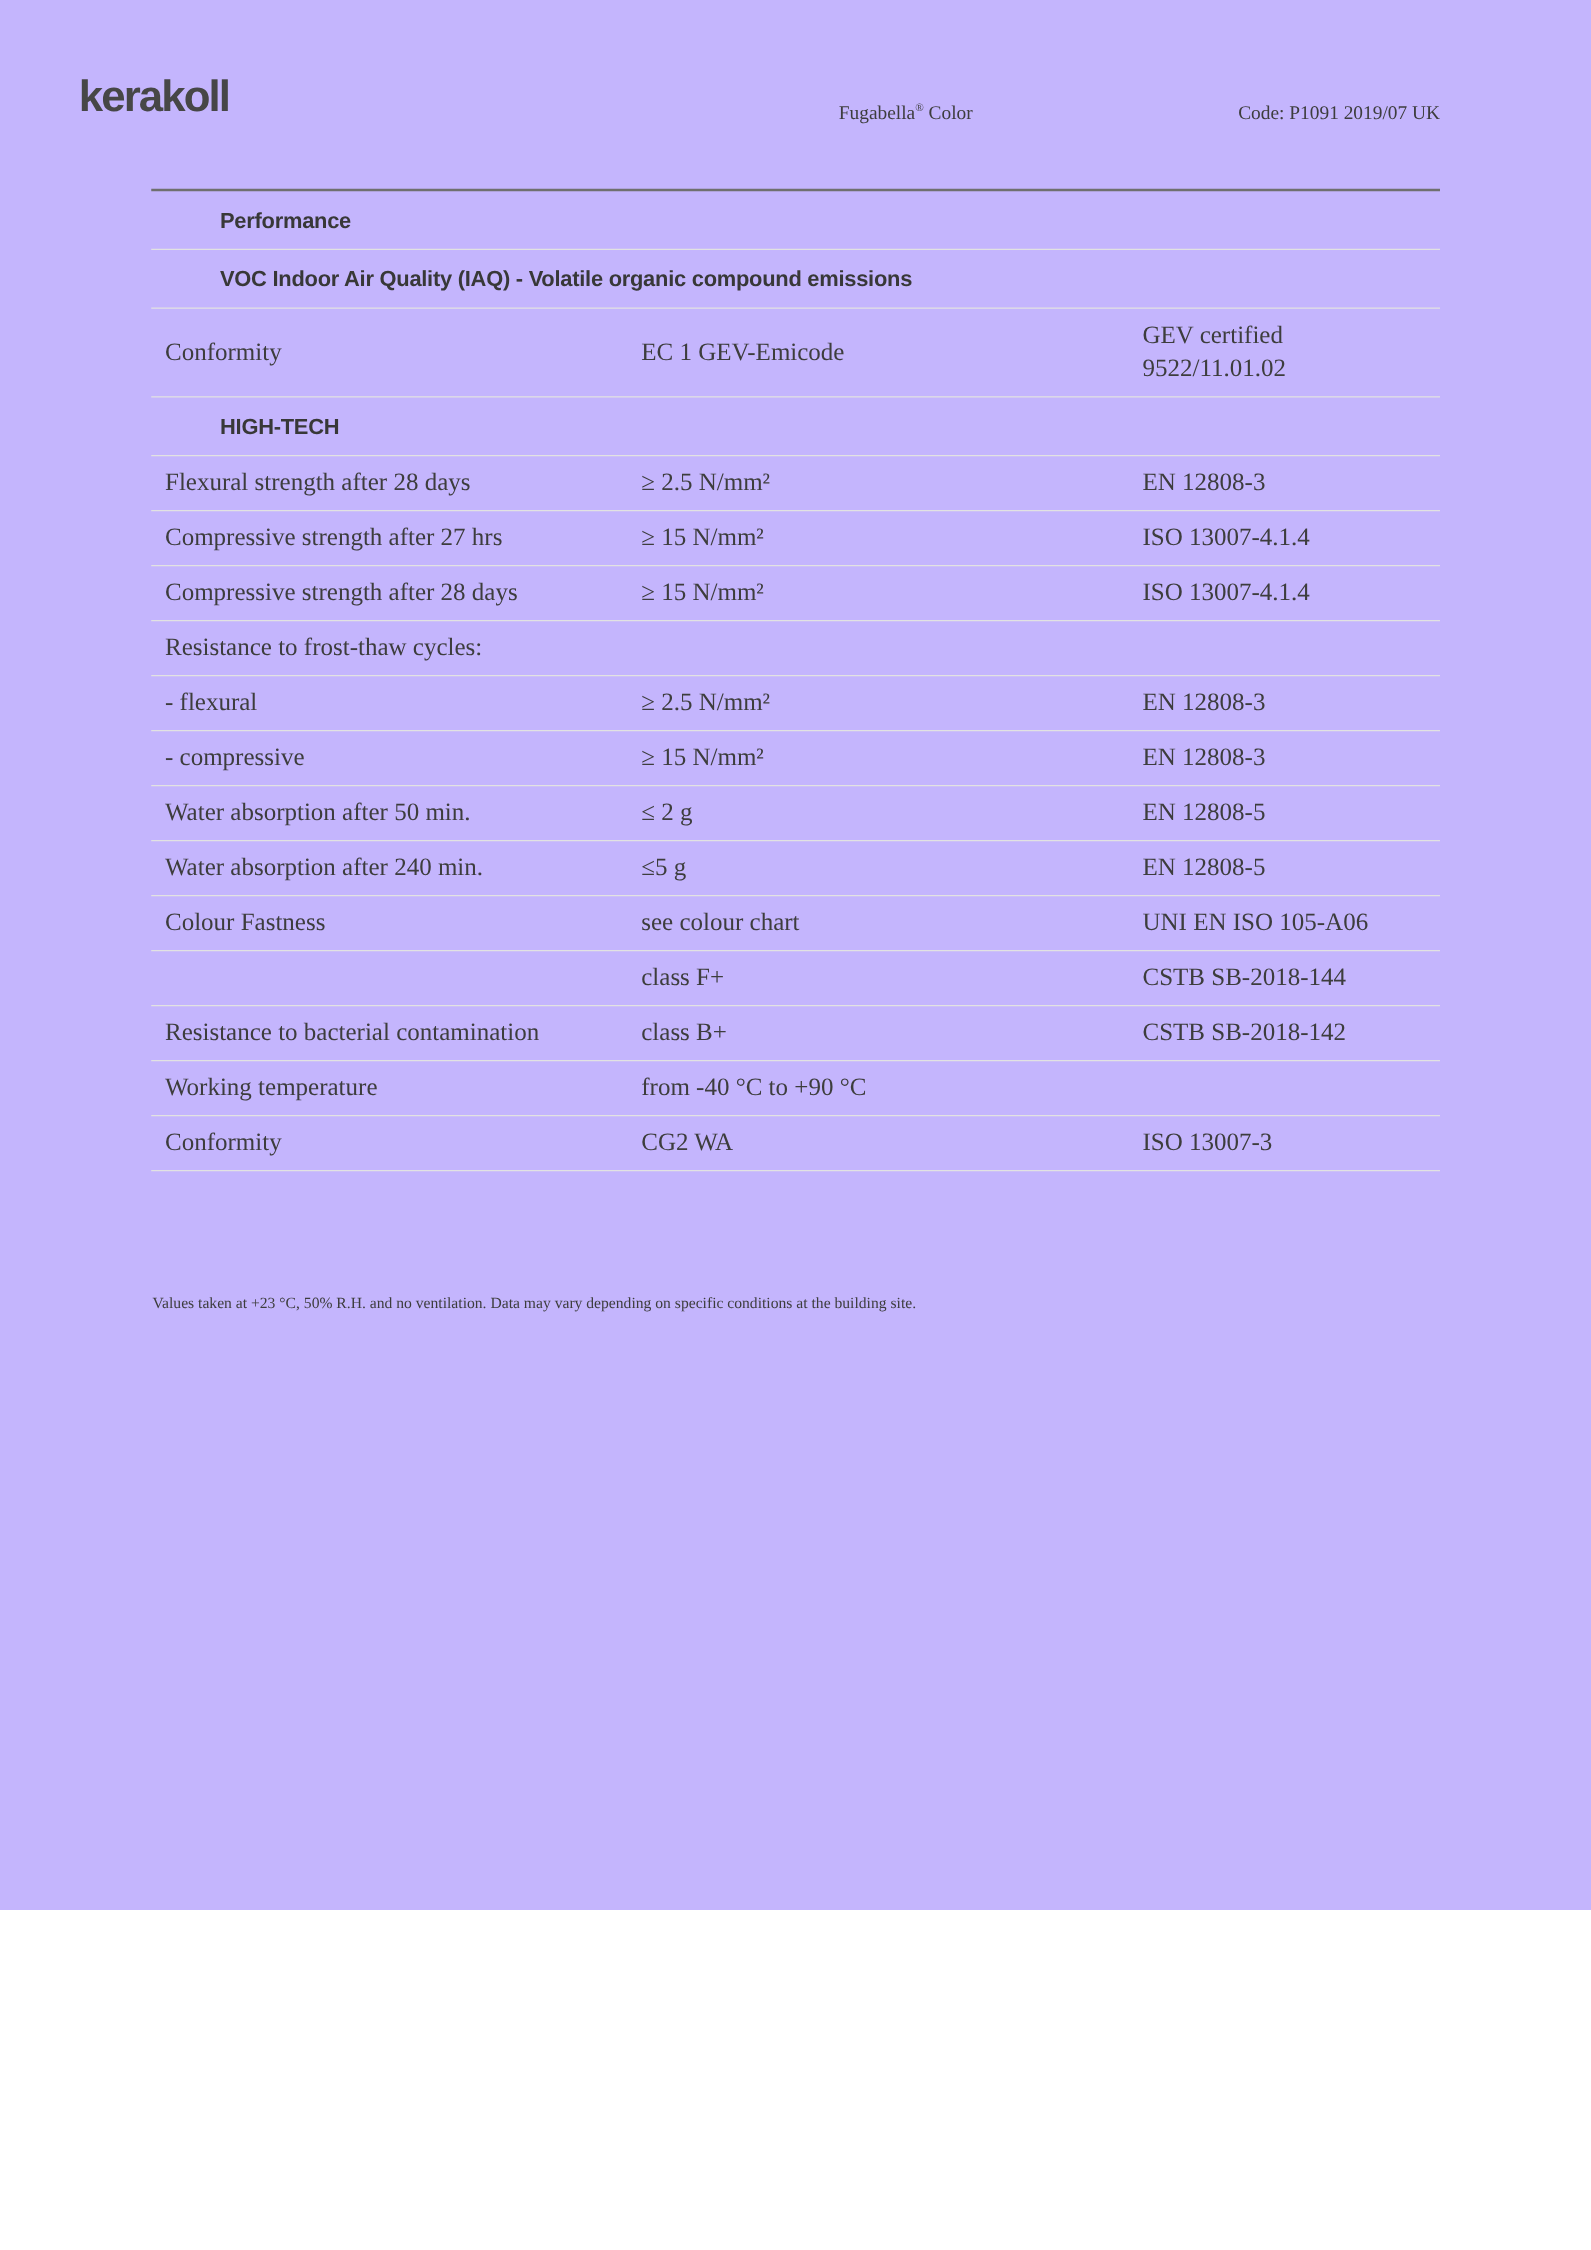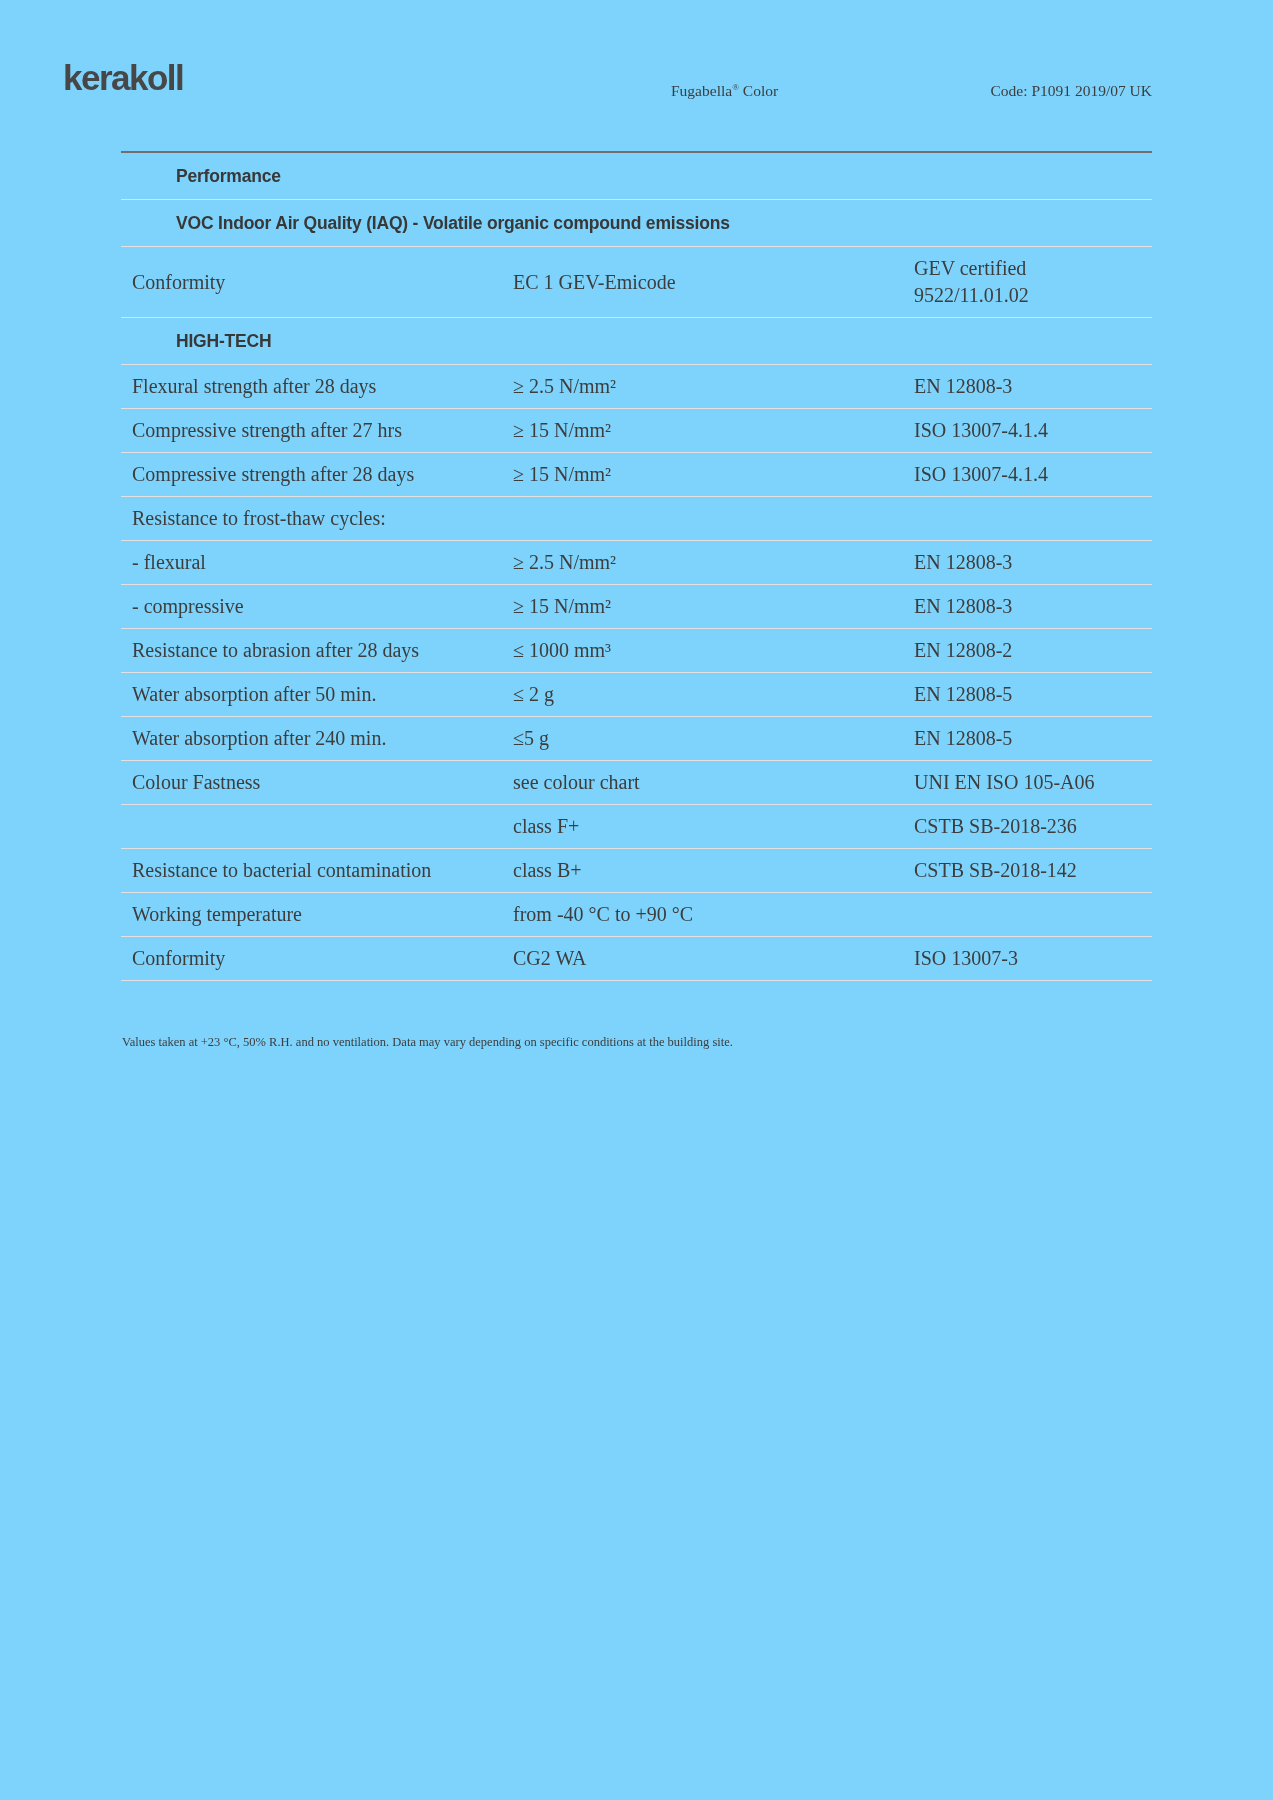--- a/index.html
+++ b/index.html
@@ -1,21 +1,21 @@
 <!DOCTYPE html>
 <html><head>
 <meta charset="utf-8">
 <style>
   * { box-sizing: border-box; }
   html, body { margin: 0; padding: 0; background: #ffffff; }
   .page {
     position: relative;
     width: 1273px;
-    height: 1800px;
-    background: #7dd3fc;
+    height: 1528px;
+    background: #c4b5fd;
     font-family: "Liberation Serif", serif;
     overflow: hidden;
   }
 
   
   .logo {
     position: absolute;
     left: 63px; top: 58px;
     font-family: "Liberation Sans", sans-serif;
     font-weight: 700;
@@ -147,42 +147,37 @@
         <div class="cell c0">- flexural</div>
         <div class="cell c1">≥ 2.5 N/mm²</div>
         <div class="cell c2">EN 12808-3</div>
       </div>
       <div class="row data-row">
         <div class="cell c0">- compressive</div>
         <div class="cell c1">≥ 15 N/mm²</div>
         <div class="cell c2">EN 12808-3</div>
       </div>
       <div class="row data-row">
-        <div class="cell c0">Resistance to abrasion after 28 days</div>
-        <div class="cell c1">≤ 1000 mm³</div>
-        <div class="cell c2">EN 12808-2</div>
-      </div>
-      <div class="row data-row">
         <div class="cell c0">Water absorption after 50 min.</div>
         <div class="cell c1">≤ 2 g</div>
         <div class="cell c2">EN 12808-5</div>
       </div>
       <div class="row data-row">
         <div class="cell c0">Water absorption after 240 min.</div>
         <div class="cell c1">≤5 g</div>
         <div class="cell c2">EN 12808-5</div>
       </div>
       <div class="row data-row">
         <div class="cell c0">Colour Fastness</div>
         <div class="cell c1">see colour chart</div>
         <div class="cell c2">UNI EN ISO 105-A06</div>
       </div>
       <div class="row data-row">
         <div class="cell c1">class F+</div>
-        <div class="cell c2">CSTB SB-2018-236</div>
+        <div class="cell c2">CSTB SB-2018-144</div>
       </div>
       <div class="row data-row">
         <div class="cell c0">Resistance to bacterial contamination</div>
         <div class="cell c1">class B+</div>
         <div class="cell c2">CSTB SB-2018-142</div>
       </div>
       <div class="row data-row">
         <div class="cell c0">Working temperature</div>
         <div class="cell c1">from -40 °C to +90 °C</div>
         <div class="cell c2"></div>

